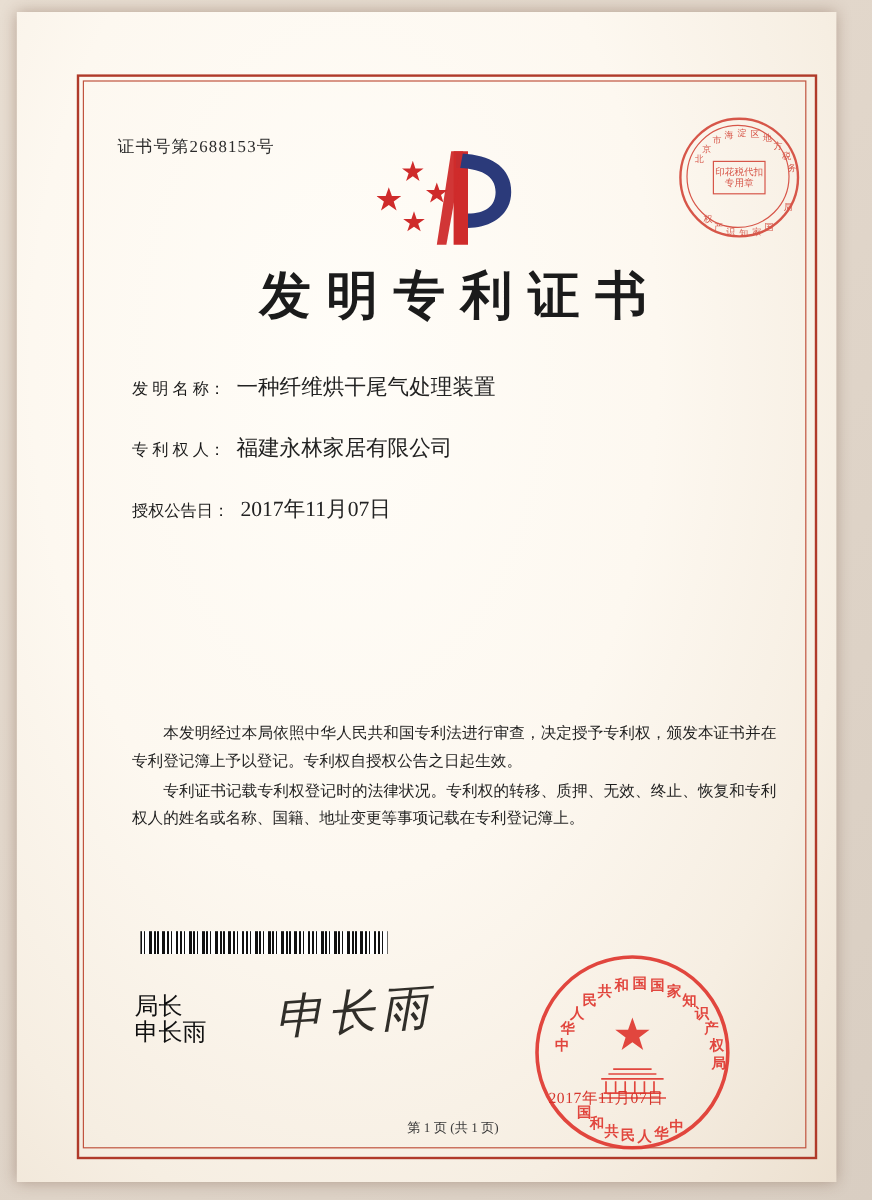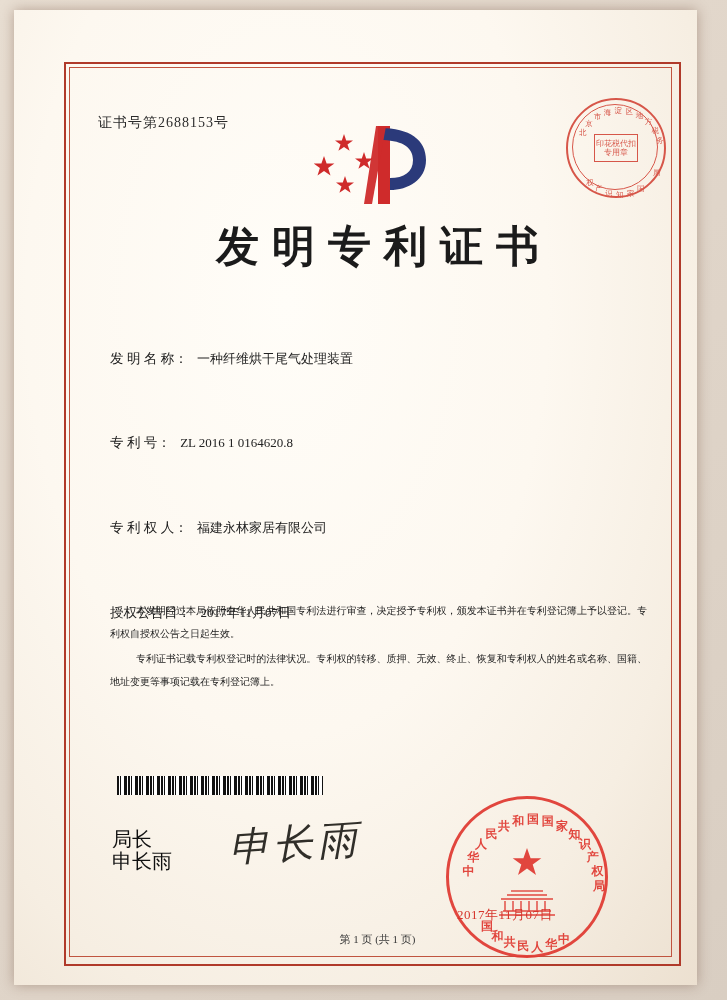--- a/index.html
+++ b/index.html
@@ -142,32 +142,31 @@
     white-space: nowrap;
   }
   .field-label {
     display: inline-block;
     color: #1a1a1a;
     font-family: "Liberation Serif", serif;
   }
   .field-value {
     display: inline-block;
     margin-left: 6px;
-    font-size: 13px;
+    font-size: 18px;
     color: #222;
     font-family: "Liberation Serif", serif;
-    margin-top: 40px;
   }
 
   .body-text {
     position: absolute;
     left: 96px;
     top: 590px;
     width: 537px;
-    font-size: 10px;
+    font-size: 13px;
     line-height: 22.5px;
     color: #1f1f1f;
     text-align: justify;
     font-family: "Liberation Serif", serif;
   }
   .body-text p {
     margin: 0 0 3px 0;
     text-indent: 26px;
   }
 
@@ -321,24 +320,20 @@
       </div>
       <div class="center-box">印花税代扣专用章</div>
     </div>
 
     <div class="title">发明专利证书</div>
 
     <div class="fields">
       <div class="field-row">
         <span class="field-label">发 明 名 称：</span>
         <span class="field-value">一种纤维烘干尾气处理装置</span>
-      </div>
-      <div class="field-row">
-        <span class="field-label">专 利 号：</span>
-        <span class="field-value">ZL 2016 1 0164620.8</span>
       </div>
       <div class="field-row">
         <span class="field-label">专 利 权 人：</span>
         <span class="field-value">福建永林家居有限公司</span>
       </div>
       <div class="field-row">
         <span class="field-label">授权公告日：</span>
         <span class="field-value">2017年11月07日</span>
       </div>
     </div>

